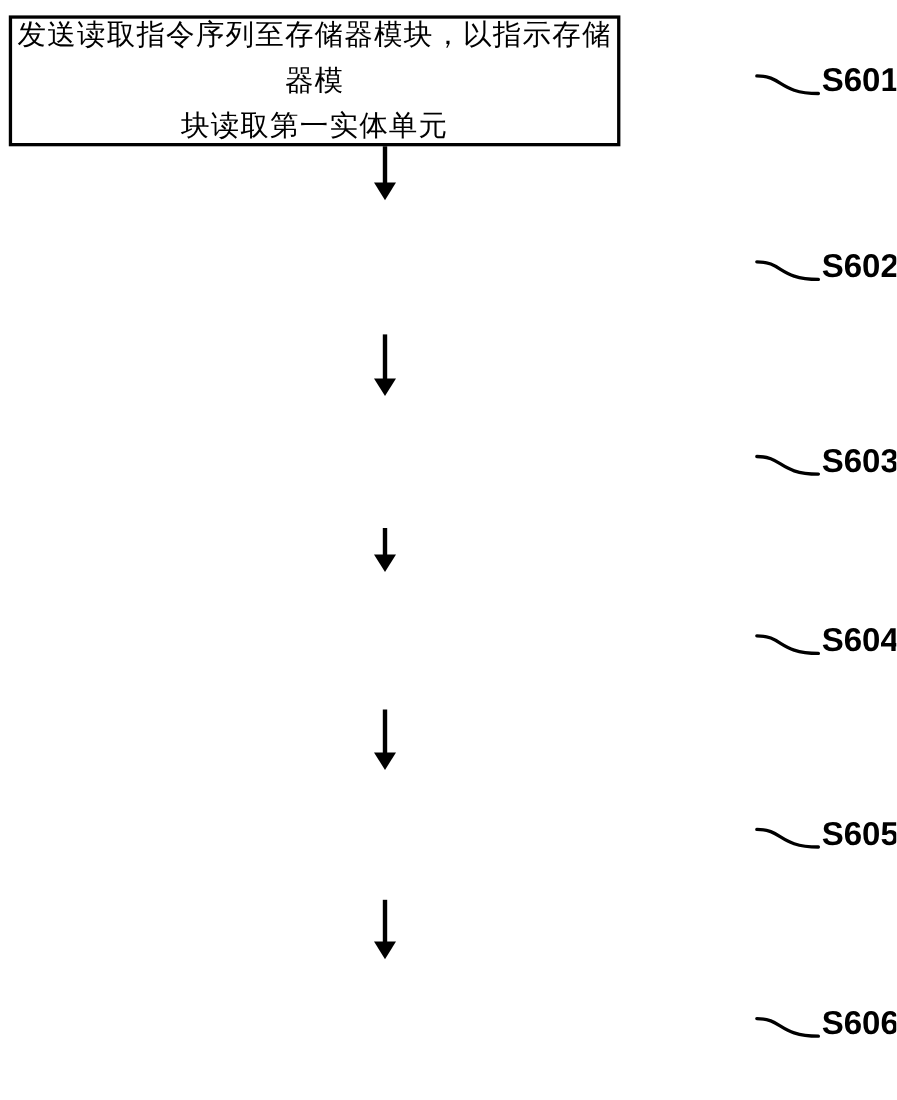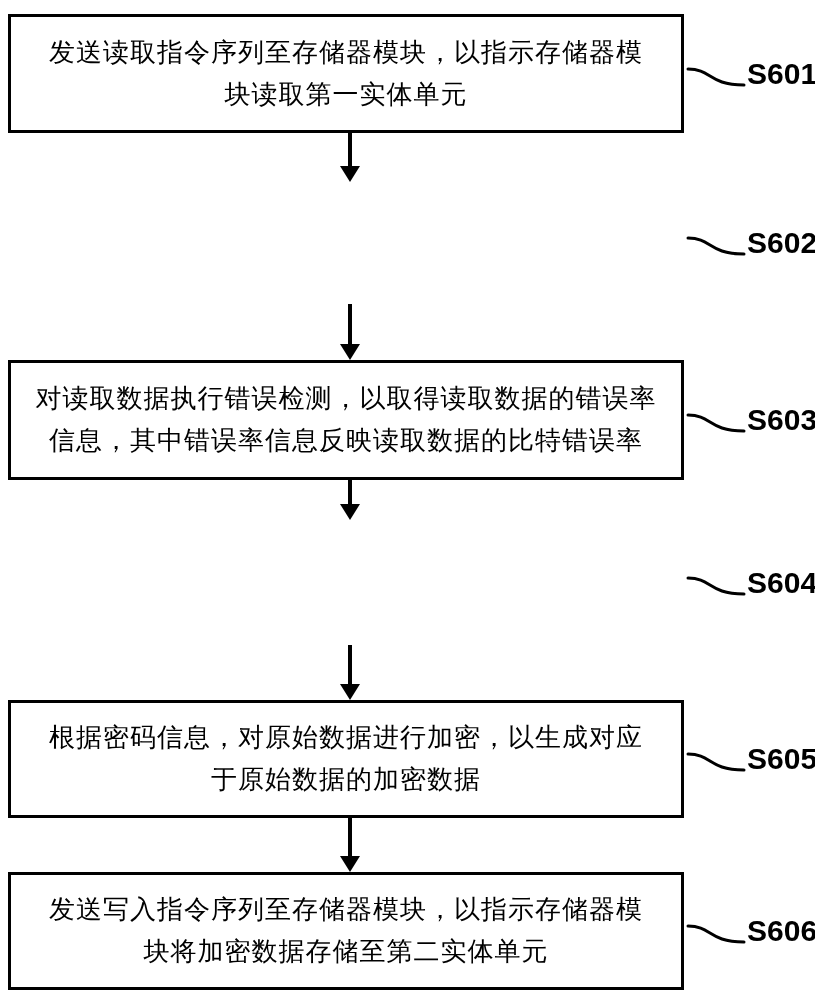--- a/index.html
+++ b/index.html
@@ -8,21 +8,21 @@
     width:815px;
     height:1000px;
     background:#ffffff;
     font-family:"Liberation Sans","DejaVu Sans",sans-serif;
     color:#000;
     overflow:hidden;
   }
   .box{
     position:absolute;
     left:8px;
-    width:676px;
+    width:556px;
     border:3px solid #000;
     box-sizing:border-box;
     background:#ffffff;
     display:flex;
     align-items:center;
     justify-content:center;
   }
   .box-text{
     width:100%;
     text-align:center;
@@ -88,57 +88,45 @@
 
   <svg class="connector" style="top:235px" width="60" height="30">
     <path d="M2,3 C26,3 22,19 58,19" stroke="#000" stroke-width="3" fill="none" stroke-linecap="round"></path>
   </svg>
   <div class="step-label" style="top:182px;height:122px">S602</div>
   <div class="arrow" style="top:304px;height:56px">
     <div class="line"></div>
       <div class="head"></div>
   </div>
 
-  <div class="box" style="top:360px;height:120px">
-    <div class="box-text">对读取数据执行错误检测，以取得读取数据的错误率
-信息，其中错误率信息反映读取数据的比特错误率</div>
-  </div>
   <svg class="connector" style="top:412px" width="60" height="30">
     <path d="M2,3 C26,3 22,19 58,19" stroke="#000" stroke-width="3" fill="none" stroke-linecap="round"></path>
   </svg>
   <div class="step-label" style="top:360px;height:120px">S603</div>
   <div class="arrow" style="top:480px;height:40px">
     <div class="line"></div>
       <div class="head"></div>
   </div>
 
   <svg class="connector" style="top:575px" width="60" height="30">
     <path d="M2,3 C26,3 22,19 58,19" stroke="#000" stroke-width="3" fill="none" stroke-linecap="round"></path>
   </svg>
   <div class="step-label" style="top:520px;height:125px">S604</div>
   <div class="arrow" style="top:645px;height:55px">
     <div class="line"></div>
       <div class="head"></div>
   </div>
 
-  <div class="box" style="top:700px;height:118px">
-    <div class="box-text">根据密码信息，对原始数据进行加密，以生成对应
-于原始数据的加密数据</div>
-  </div>
   <svg class="connector" style="top:751px" width="60" height="30">
     <path d="M2,3 C26,3 22,19 58,19" stroke="#000" stroke-width="3" fill="none" stroke-linecap="round"></path>
   </svg>
   <div class="step-label" style="top:700px;height:118px">S605</div>
   <div class="arrow" style="top:818px;height:54px">
     <div class="line"></div>
       <div class="head"></div>
   </div>
 
-  <div class="box" style="top:872px;height:118px">
-    <div class="box-text">发送写入指令序列至存储器模块，以指示存储器模
-块将加密数据存储至第二实体单元</div>
-  </div>
   <svg class="connector" style="top:923px" width="60" height="30">
     <path d="M2,3 C26,3 22,19 58,19" stroke="#000" stroke-width="3" fill="none" stroke-linecap="round"></path>
   </svg>
   <div class="step-label" style="top:872px;height:118px">S606</div>
 
 </div>
 
 </body></html>

